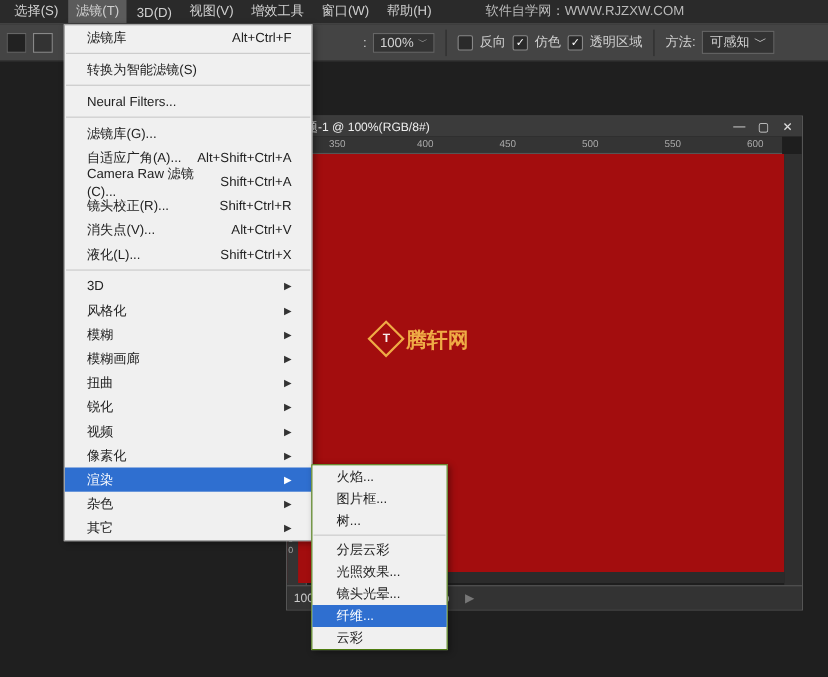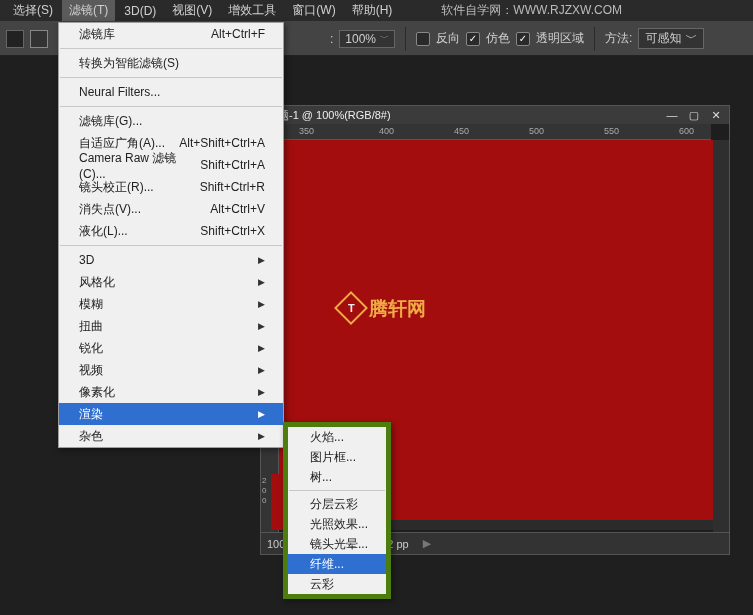--- a/index.html
+++ b/index.html
@@ -176,26 +176,26 @@
     content:"▶"; font-size:9px; color:#333; margin-left:6px;
   }
   .dd-item.hi { background:#2f6fd0; color:#fff; }
   .dd-item.hi::after { color:#fff; }
   .dd-sep { height:1px; background:#c8c8c8; margin:3px 1px; }
 
   
   .submenu {
     position:absolute;
     left:283px; top:422px;
-    width:108px;
+    width:124px;
     background:#f0f0f0;
     color:#222;
     font-size:12px;
     box-shadow: 2px 2px 6px rgba(0,0,0,.4);
-    border:5px solid #4d7c0f;
+    border:1px solid #4d7c0f;
     z-index:11;
   }
   .sm-item {
     display:flex; align-items:center;
     padding:3px 16px 3px 22px;
     height:20px;
     cursor:default;
   }
   .sm-item.hi { background:#2f6fd0; color:#fff;align-items:center; }
   .sm-sep { height:1px; background:#c8c8c8; margin:3px 1px; }
@@ -341,37 +341,43 @@
   <div class="dd-item sub">
       <span>3D</span>
     </div>
   <div class="dd-item sub">
       <span>风格化</span>
     </div>
   <div class="dd-item sub">
       <span>模糊</span>
     </div>
   <div class="dd-item sub">
+      <span>模糊画廊</span>
+    </div>
+  <div class="dd-item sub">
       <span>扭曲</span>
     </div>
   <div class="dd-item sub">
       <span>锐化</span>
     </div>
   <div class="dd-item sub">
       <span>视频</span>
     </div>
   <div class="dd-item sub">
       <span>像素化</span>
     </div>
   <div class="dd-item sub hi">
       <span>渲染</span>
     </div>
   <div class="dd-item sub">
       <span>杂色</span>
     </div>
+  <div class="dd-item sub">
+      <span>其它</span>
+    </div>
 </div>
 
 <div class="submenu">
   <div class="sm-item">
       <span>火焰...</span>
     </div>
   <div class="sm-item">
       <span>图片框...</span>
     </div>
   <div class="sm-item">

